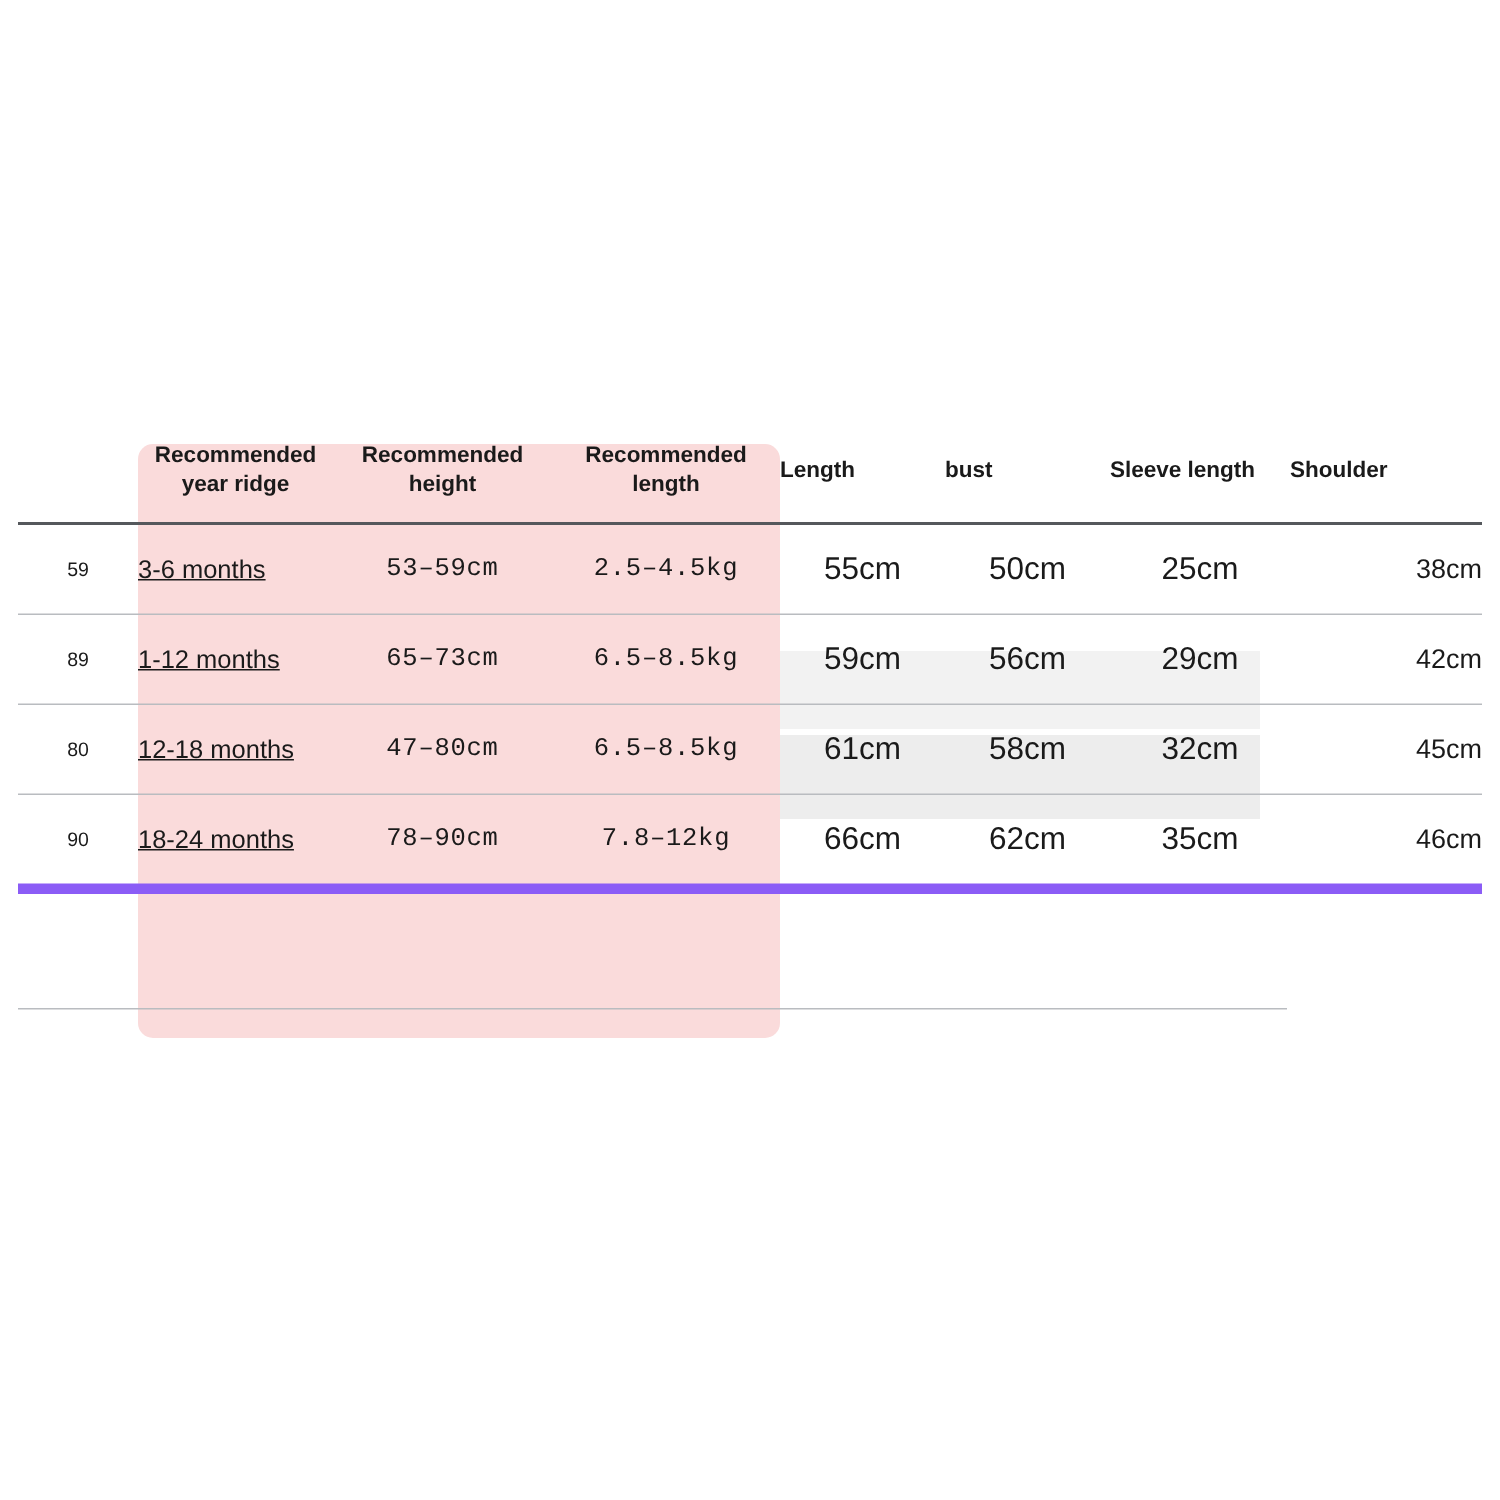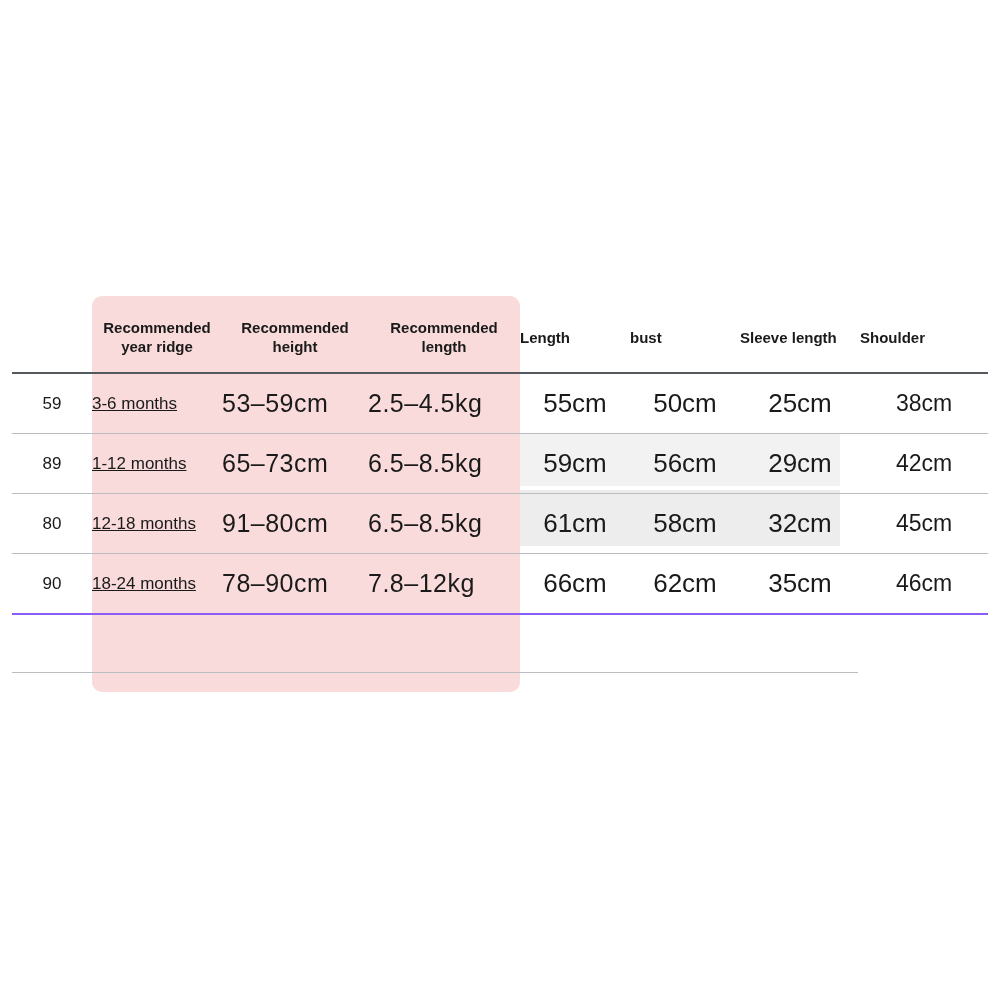--- a/index.html
+++ b/index.html
@@ -46,21 +46,21 @@
     left: 520px;
     top: 490px;
     width: 320px;
     height: 56px;
     background: #ededed;
   }
 
   table.size-table {
     position: absolute;
     left: 12px;
-    top: 308px;
+    top: 284px;
     width: 976px;
     border-collapse: collapse;
     table-layout: fixed;
   }
 
   table.size-table col.c-code     { width: 80px; }
   table.size-table col.c-age      { width: 130px; }
   table.size-table col.c-height   { width: 146px; }
   table.size-table col.c-weight   { width: 152px; }
   table.size-table col.c-length   { width: 110px; }
@@ -94,46 +94,47 @@
     margin-left: 40px;
   }
   th.h-code { border-bottom: 2px solid #55585c; }
 
   
   tr.body-row td {
     height: 59px;
     border-bottom: 1px solid #b9bcc0;
   }
   tr.body-row:last-child td {
-    border-bottom: 2px solid #8b5cf6;
+    border-bottom: 7px solid #8b5cf6;
   }
 
   td.code-cell {
-    font-size: 17px;
+    font-size: 13px;
     text-align: center;
     font-weight: normal;
   }
   td.age-cell {
     font-size: 17px;
     text-align: left;
     padding-left: 16px;
     text-decoration: underline;
   }
   td.big-cell {
-    font-size: 25px;
-    text-align: left;
+    font-size: 17px;
+    text-align: center;
     letter-spacing: 0.5px;
+    font-family: Liberation Mono, monospace;
   }
   td.num-cell {
-    font-size: 26px;
+    font-size: 21px;
     text-align: center;
   }
   td.num-cell-left {
-    font-size: 23px;
-    text-align: center;
+    font-size: 18px;
+    text-align: right;
     padding-left: 14px;
   }
 
   
   .bottom-rule {
     position: absolute;
     left: 12px;
     top: 672px;
     width: 846px;
     height: 1px;
@@ -198,21 +199,21 @@
         <td class="big-cell">65–73cm</td>
         <td class="big-cell">6.5–8.5kg</td>
         <td class="num-cell">59cm</td>
         <td class="num-cell">56cm</td>
         <td class="num-cell">29cm</td>
         <td class="num-cell-left">42cm</td>
       </tr>
       <tr class="body-row">
         <td class="code-cell">80</td>
         <td class="age-cell">12-18 months</td>
-        <td class="big-cell">91–80cm</td>
+        <td class="big-cell">47–80cm</td>
         <td class="big-cell">6.5–8.5kg</td>
         <td class="num-cell">61cm</td>
         <td class="num-cell">58cm</td>
         <td class="num-cell">32cm</td>
         <td class="num-cell-left">45cm</td>
       </tr>
       <tr class="body-row">
         <td class="code-cell">90</td>
         <td class="age-cell">18-24 months</td>
         <td class="big-cell">78–90cm</td>

